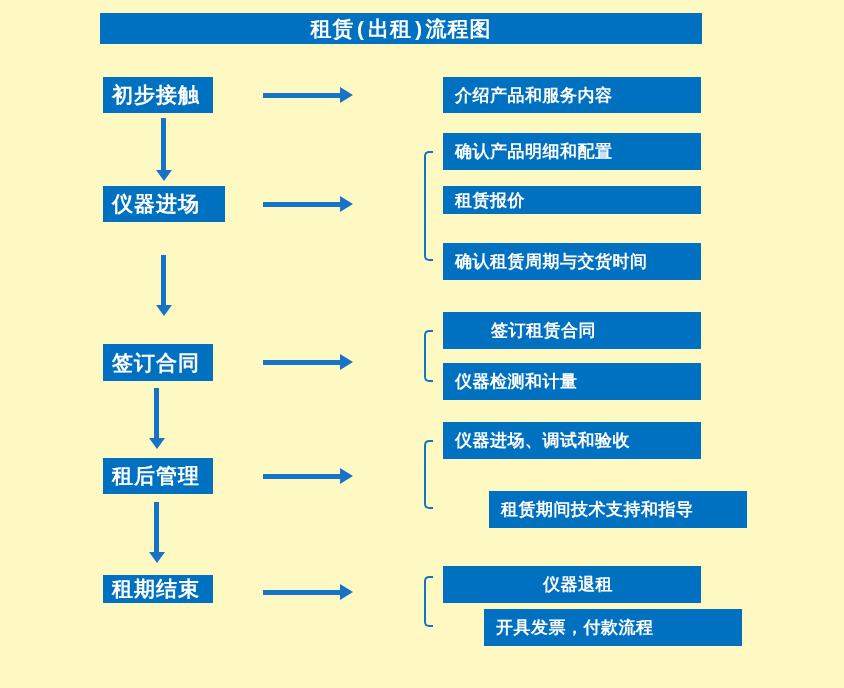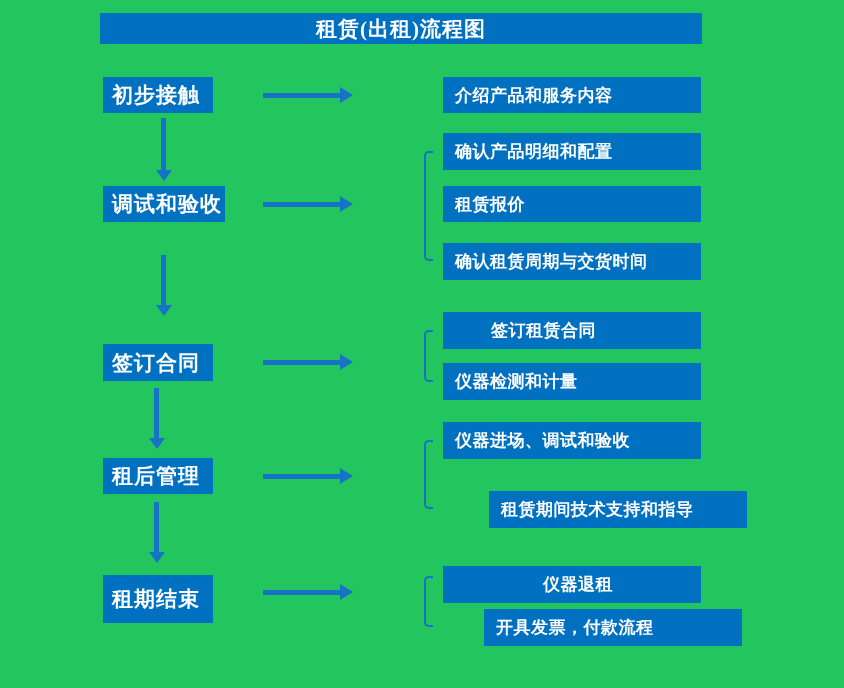--- a/index.html
+++ b/index.html
@@ -4,23 +4,23 @@
 <style>
   :root{
     --blue:#0070C0;
     --arrow:#1673C5;
     --white:#ffffff;
   }
   html,body{margin:0;padding:0;background:#ffffff;}
   .canvas{
     position:relative;
     width:844px;height:688px;
-    background:#22c55e;
+    background:#fef9c3;
     overflow:hidden;
-    font-family:Liberation Serif, serif;
+    font-family:Liberation Mono, monospace;
   }
   .title-bar{
     position:absolute;left:100px;top:13px;width:602px;height:31px;
     background:var(--blue);
     display:flex;align-items:center;justify-content:center;
   }
   .title-bar span{
     color:var(--white);font-weight:bold;font-size:21px;letter-spacing:1px;
   }
   .box{
@@ -62,29 +62,29 @@
 <div class="canvas">
 
   <div class="title-bar">
     <span>租赁(出租)流程图</span>
   </div>
 
   <div class="box left-box" style="top:77px;width:110px;height:36px;">
     <span>初步接触</span>
   </div>
   <div class="box left-box" style="top:186px;width:122px;height:36px;">
-    <span>调试和验收</span>
+    <span>仪器进场</span>
   </div>
   <div class="box left-box" style="top:344px;width:110px;height:37px;">
     <span>签订合同</span>
   </div>
   <div class="box left-box" style="top:458px;width:110px;height:36px;text-align:center;">
     <span>租后管理</span>
   </div>
-  <div class="box left-box" style="top:575px;width:110px;height:48px;">
+  <div class="box left-box" style="top:575px;width:110px;height:28px;">
     <span>租期结束</span>
   </div>
 
   <div>
     <div class="vline" style="left:161px;top:118px;height:52px;"></div>
     <div class="varrowhead" style="left:156px;top:170px;"></div>
   </div>
   <div>
     <div class="vline" style="left:161px;top:255px;height:50px;"></div>
     <div class="varrowhead" style="left:156px;top:305px;"></div>
@@ -124,21 +124,21 @@
   <div class="bracket" style="top:440px;height:69px;"></div>
   <div class="bracket" style="top:576px;height:51px;"></div>
 
   <div class="box right-box" style="top:77px;height:36px;">
     <span>介绍产品和服务内容</span>
   </div>
 
   <div class="box right-box" style="top:133px;height:37px;">
     <span>确认产品明细和配置</span>
   </div>
-  <div class="box right-box" style="top:186px;height:36px;">
+  <div class="box right-box" style="top:186px;height:28px;">
     <span>租赁报价</span>
   </div>
   <div class="box right-box" style="top:243px;height:37px;">
     <span>确认租赁周期与交货时间</span>
   </div>
 
   <div class="box right-box" style="top:312px;height:37px;padding-left:48px;">
     <span>签订租赁合同</span>
   </div>
   <div class="box right-box" style="top:363px;height:37px;text-align:right;">

